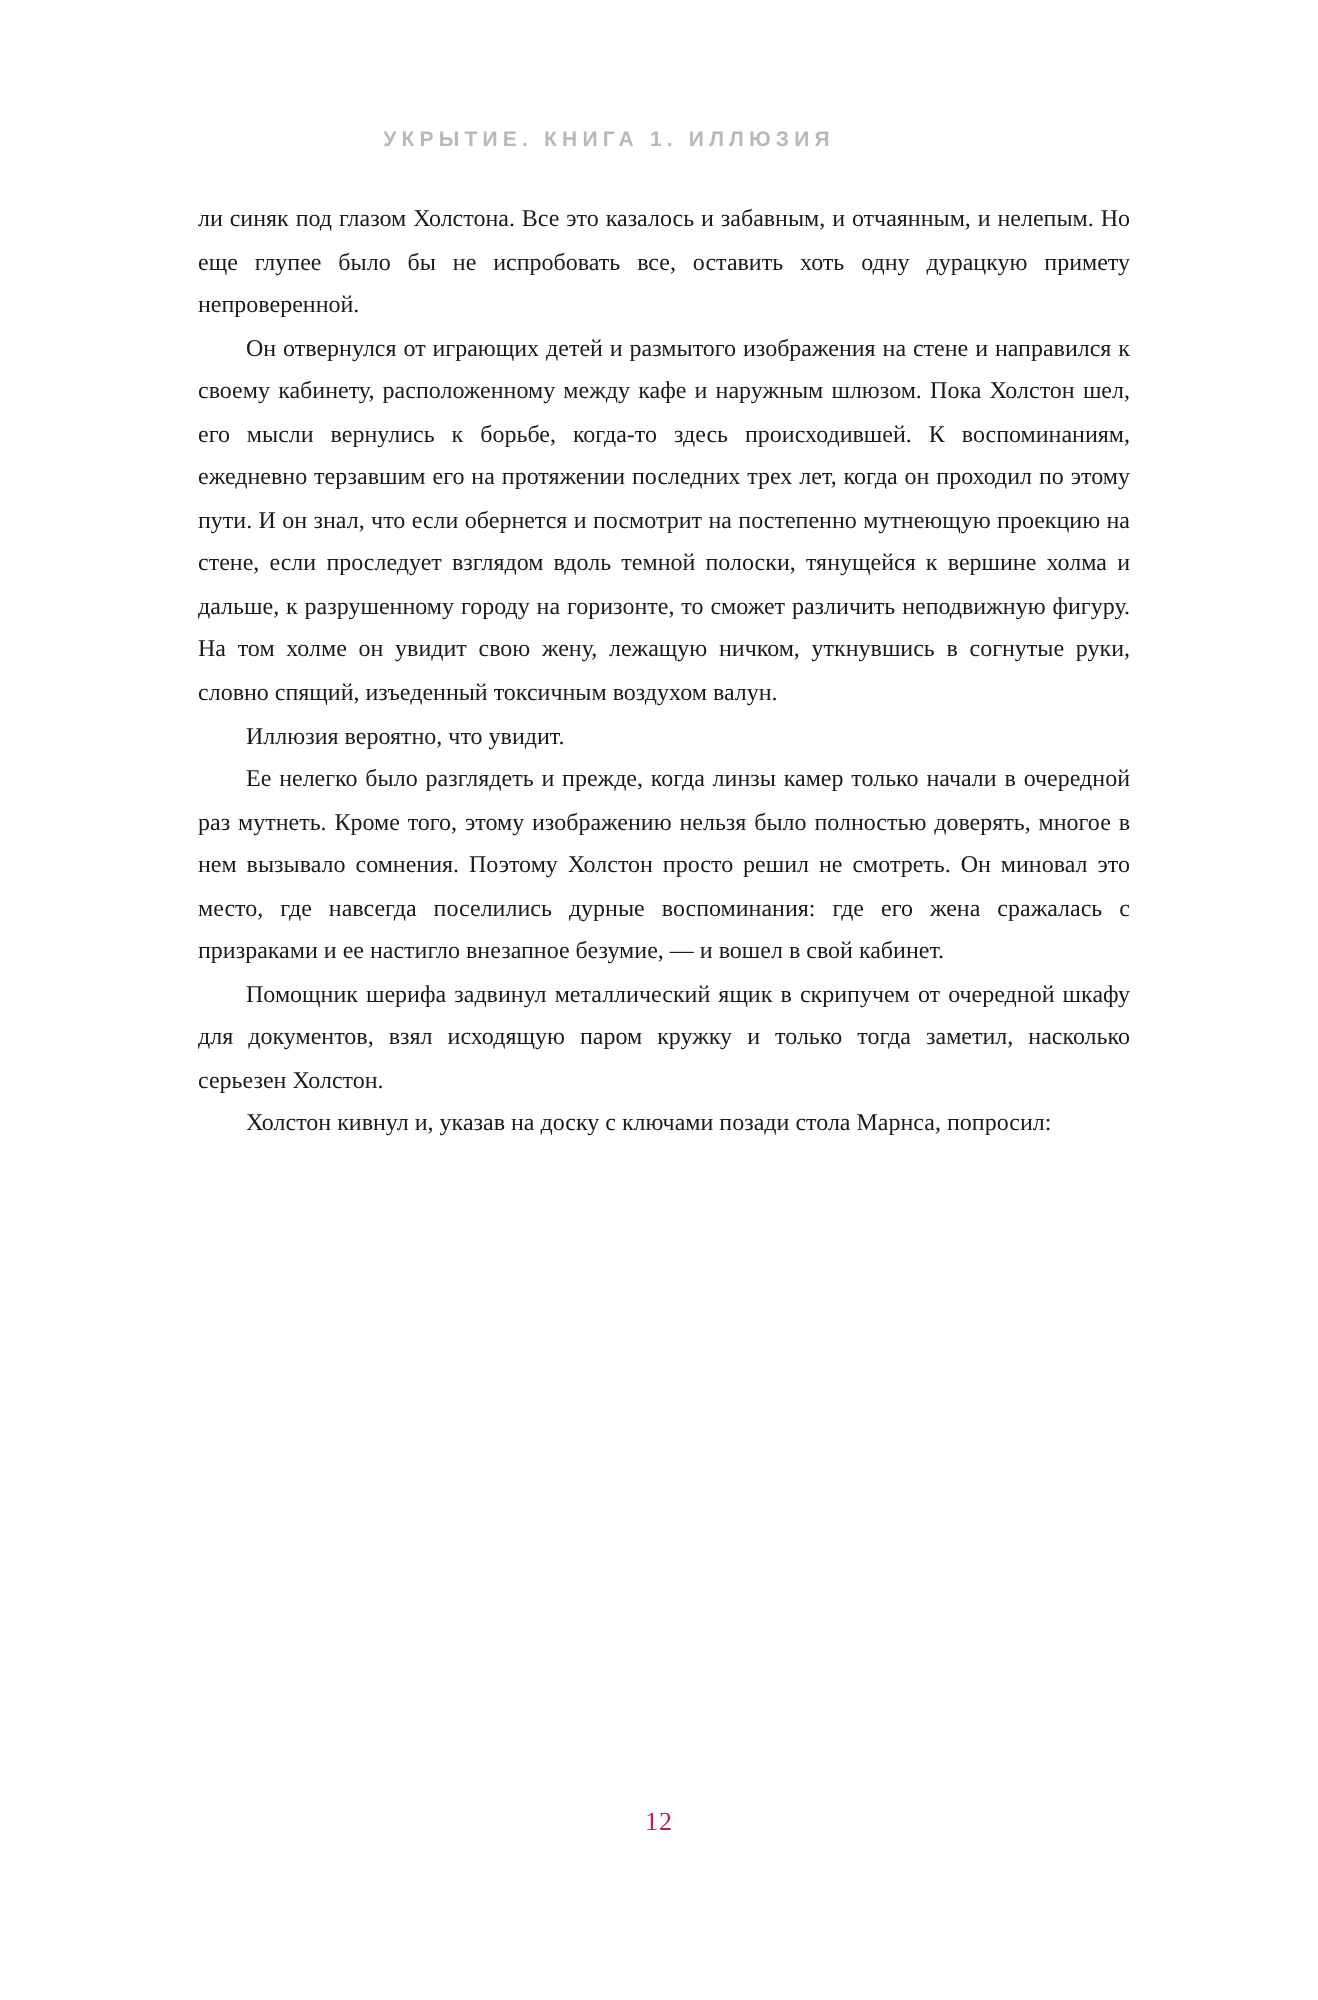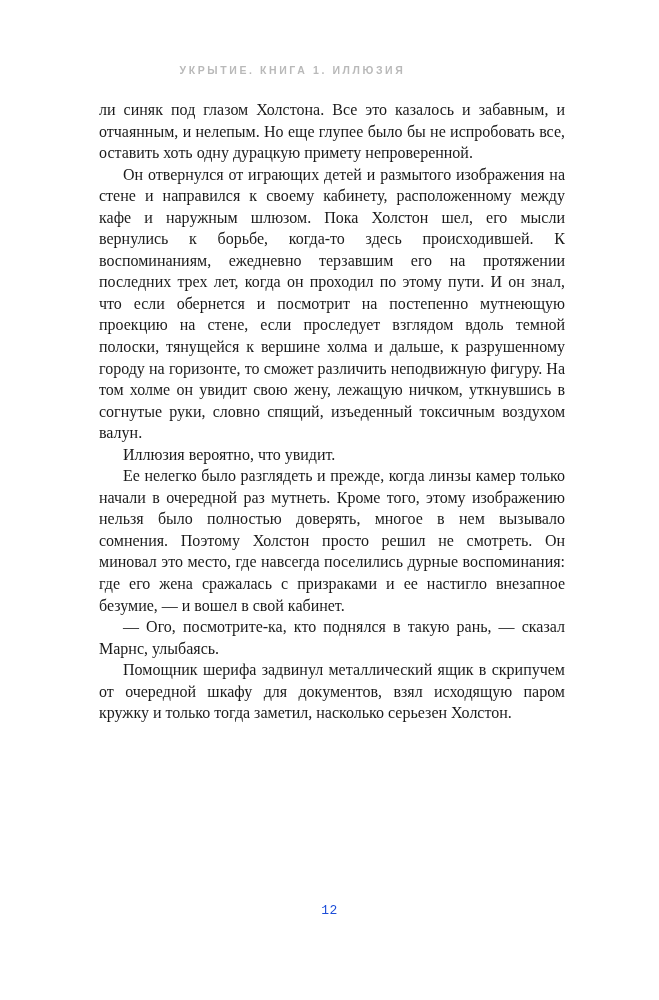--- a/index.html
+++ b/index.html
@@ -20,21 +20,21 @@
   .page {
     position: absolute;
     inset: 0;
     background: #ffffff;
   }
 
   
   .running-head {
     position: absolute;
     top: 64px;
-    left: 0;
+    left: 12px;
     width: 585px;
     text-align: center;
     font-family: "Liberation Sans", "DejaVu Sans", sans-serif;
     font-size: 10.5px;
     font-weight: 700;
     letter-spacing: 2.6px;
     color: #b9b9b9;
     text-transform: uppercase;
     white-space: nowrap;
   }
@@ -42,57 +42,57 @@
   
   .text-block {
     position: absolute;
     top: 99px;
     left: 99px;
     width: 466px;
   }
 
   .para {
     margin: 0;
-    font-size: 16px;
+    font-size: 12px;
     line-height: 21.55px;
     text-align: justify;
     text-justify: inter-word;
     text-indent: 24px;
     hyphens: manual;
     word-spacing: 0px;
   }
   .para.no-indent {
     text-indent: 0;
   }
   
 
   
   .folio {
     position: absolute;
     top: 903px;
     left: 0;
     width: 659px;
     text-align: center;
-    font-family: Liberation Mono, monospace;
+    font-family: Liberation Serif, serif;
     font-size: 13px;
-    color: #1d4ed8;
+    color: #be185d;
     letter-spacing: 0.5px;
   }
 </style>
 </head>
 <body>
 
 <div class="page">
 
   <div class="running-head">Укрытие. Книга 1. Иллюзия</div>
 
   <div class="text-block">
     <p class="para no-indent">ли синяк под глазом Холстона. Все это казалось и забавным, и отчаянным, и нелепым. Но еще глупее было бы не испробовать все, оставить хоть одну дурацкую примету непроверенной.</p>
     <p class="para">Он отвернулся от играющих детей и размытого изображения на стене и направился к своему кабинету, расположенному между кафе и наружным шлюзом. Пока Холстон шел, его мысли вернулись к борьбе, когда-то здесь происходившей. К воспоминаниям, ежедневно терзавшим его на протяжении последних трех лет, когда он проходил по этому пути. И он знал, что если обернется и посмотрит на постепенно мутнеющую проекцию на стене, если проследует взглядом вдоль темной полоски, тянущейся к вершине холма и дальше, к разрушенному городу на горизонте, то сможет различить неподвижную фигуру. На том холме он увидит свою жену, лежащую ничком, уткнувшись в согнутые руки, словно спящий, изъеденный токсичным воздухом валун.</p>
     <p class="para">Иллюзия вероятно, что увидит.</p>
     <p class="para">Ее нелегко было разглядеть и прежде, когда линзы камер только начали в очередной раз мутнеть. Кроме того, этому изображению нельзя было полностью доверять, многое в нем вызывало сомнения. Поэтому Холстон просто решил не смотреть. Он миновал это место, где навсегда поселились дурные воспоминания: где его жена сражалась с призраками и ее настигло внезапное безумие, — и вошел в свой кабинет.</p>
-    <p class="para">— Ого, посмотрите-ка, кто поднялся в такую рань, — сказал Марнс, улыбаясь.</p>
     <p class="para">Помощник шерифа задвинул металлический ящик в скрипучем от очередной шкафу для документов, взял исходящую паром кружку и только тогда заметил, насколько серьезен Холстон.</p>
+    <p class="para">Холстон кивнул и, указав на доску с ключами позади стола Марнса, попросил:</p>
   </div>
 
   <div class="folio">12</div>
 
 </div>
 
 </body></html>

